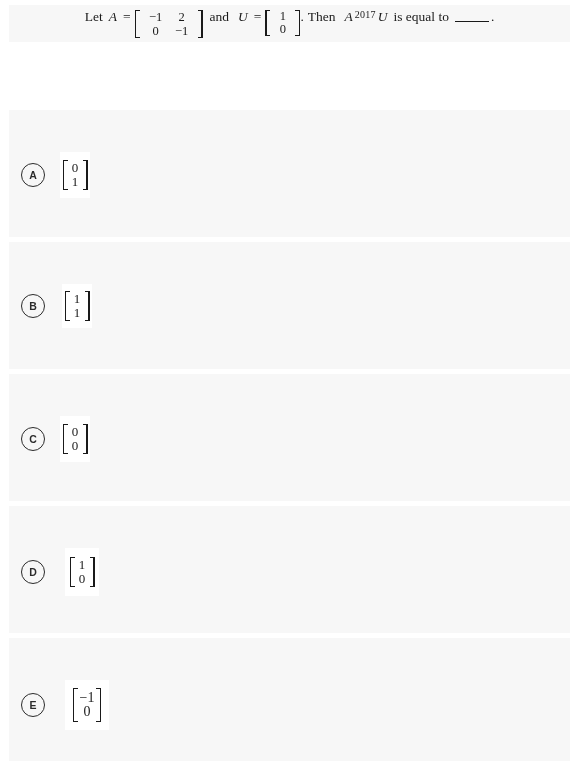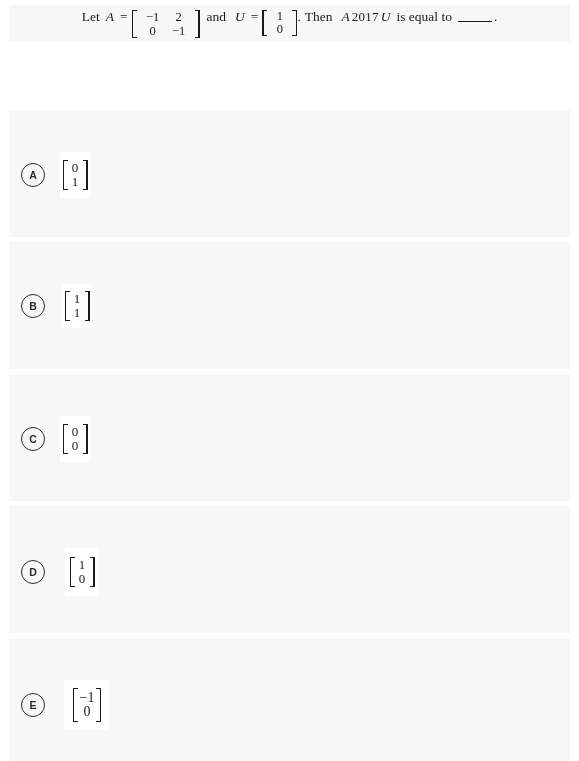--- a/index.html
+++ b/index.html
@@ -100,21 +100,21 @@
     padding: 0 3px;
     color: #1a1a1a;
   }
 
   
   .matrix-2x2 .mcell { min-width: 20px; }
   .matrix-2x2 .mrow { line-height: 14px; height: 14px; }
 
   
   sup.exp {
-    font-size: 13px;
+    font-size: 10px;
     vertical-align: super;
     font-style: normal;
     letter-spacing: 0.2px;
   }
 
   .blank-line {
     display: inline-block;
     width: 34px;
     border-bottom: 1.3px solid #1a1a1a;
     height: 11px;

